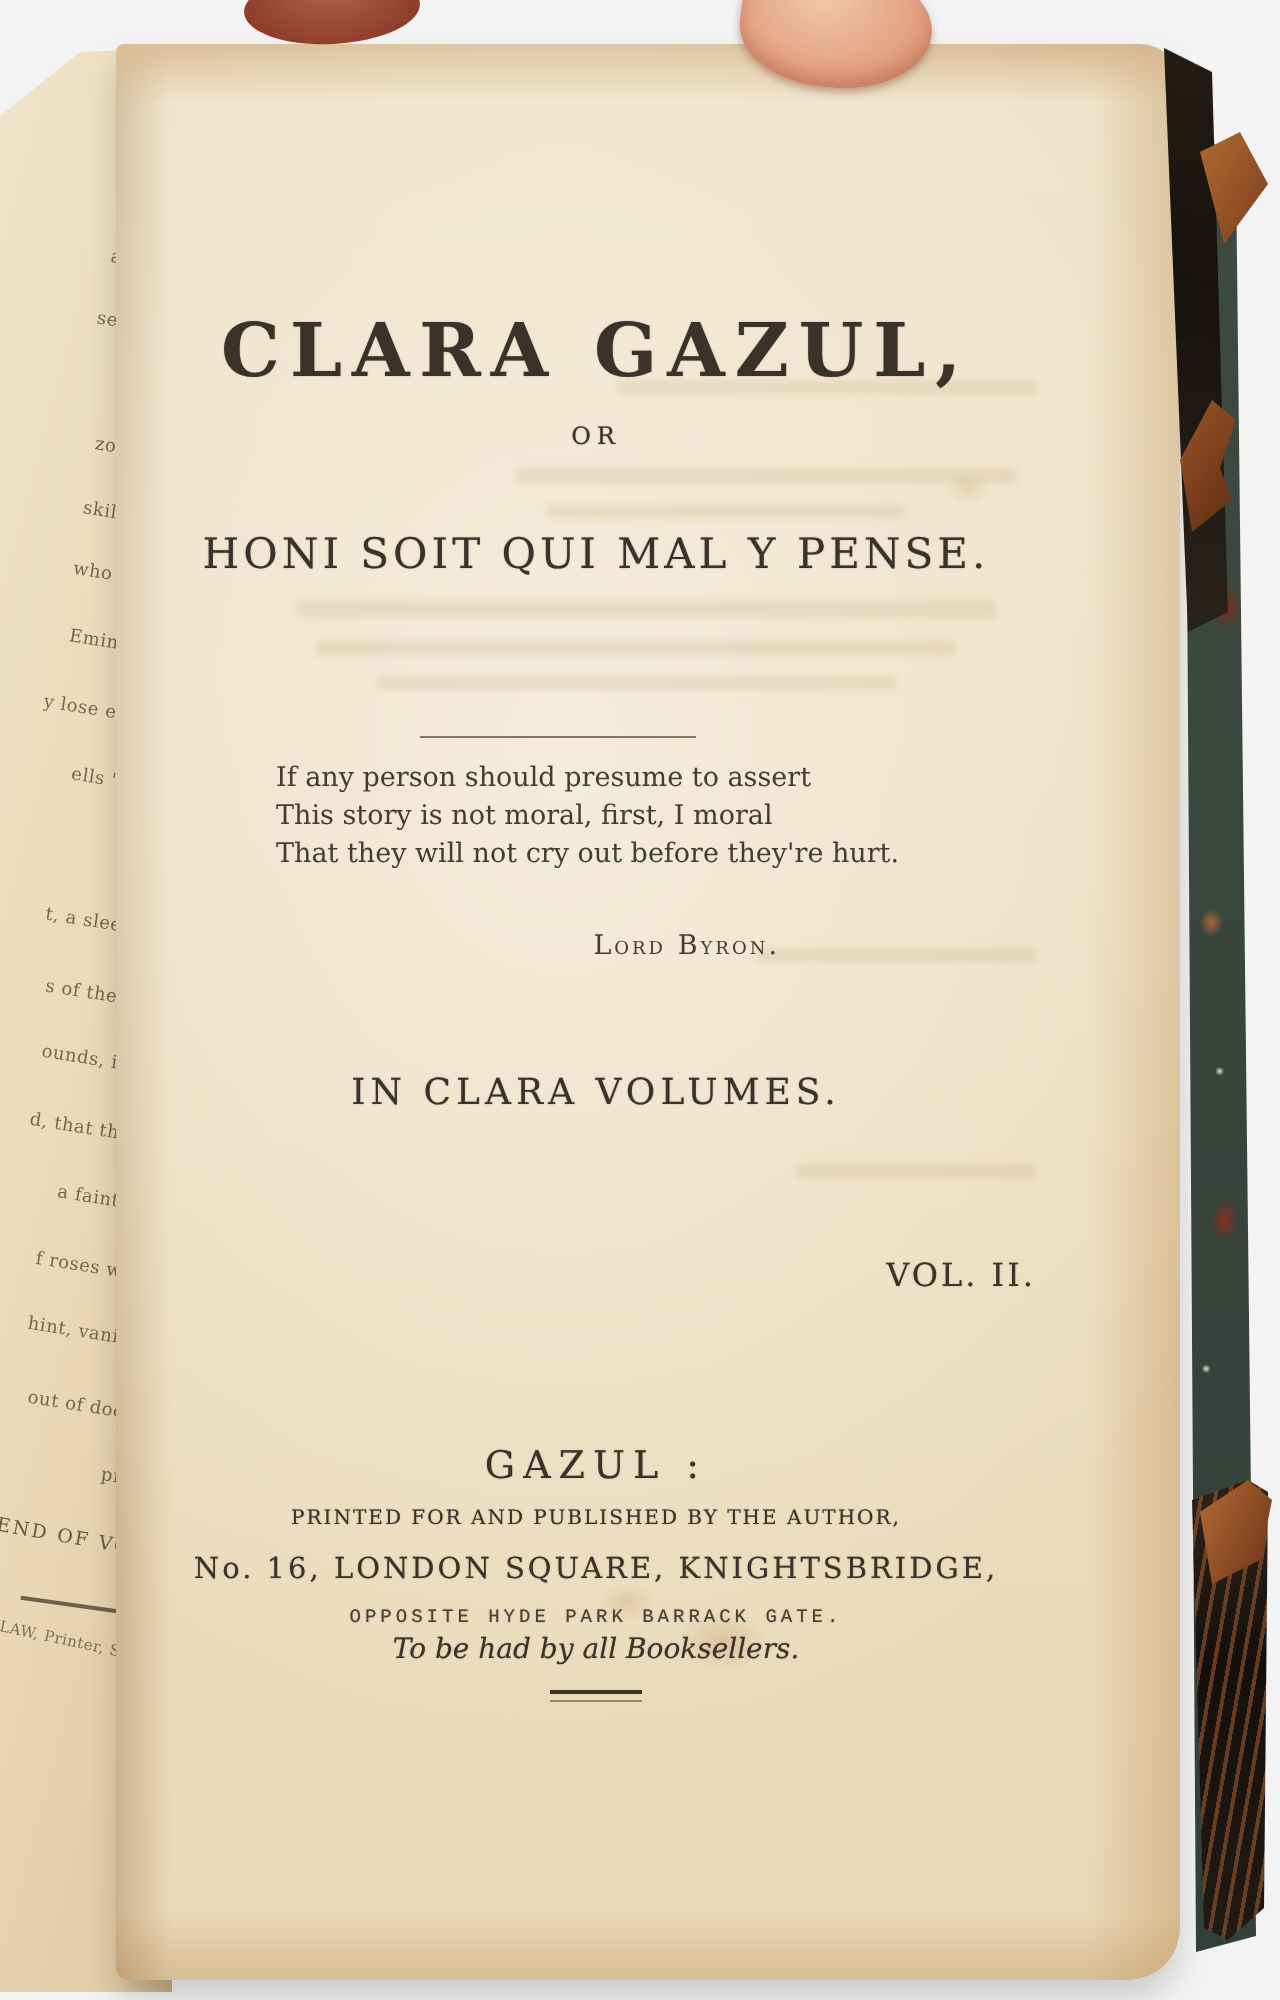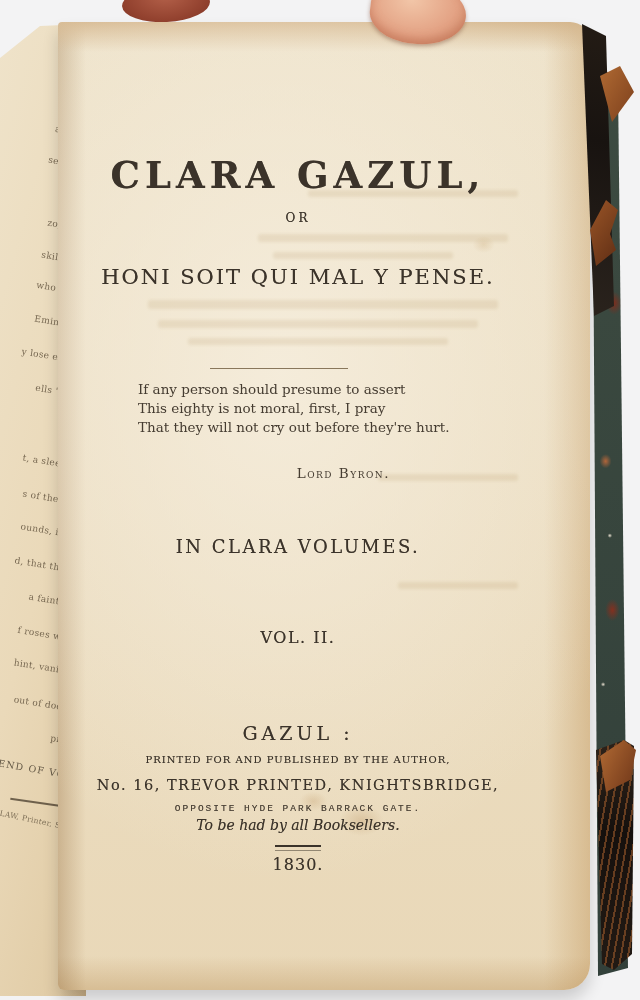--- a/index.html
+++ b/index.html
@@ -58,21 +58,21 @@
   .book-title{top:104px;font-size:37px;font-weight:bold;letter-spacing:5px;margin-top:27px;}
   .or-line{top:189px;font-size:12px;letter-spacing:3px;}
   .subtitle{top:243px;font-size:21px;letter-spacing:2px;}
   .epi-rule{position:absolute;left:132px;top:346px;width:138px;height:0;
             border-top:1px solid rgba(110,90,60,.8);}
   .epigraph{position:absolute;left:60px;top:358px;width:320px;text-align:left;
             font-size:13.5px;line-height:19px;color:#453c31;}
   .epi-attr{position:absolute;left:60px;top:418px;width:252px;text-align:right;
             font-variant:small-caps;letter-spacing:1.5px;font-size:13.5px;color:#453c31;margin-top:25px;}
   .volumes{top:514px;font-size:18px;letter-spacing:2.5px;}
-  .vol-no{top:606px;font-size:16px;letter-spacing:1.5px;}
+  .vol-no{top:606px;font-size:16px;letter-spacing:1.5px;text-align:right;}
   .city{top:700px;font-size:19px;letter-spacing:4px;}
   .publisher{top:732px;font-size:10px;letter-spacing:1px;}
   .address{top:755px;font-size:14.5px;letter-spacing:1.5px;}
   .address2{top:781px;font-size:9.5px;letter-spacing:2px;color:#4a4136;font-family:Liberation Mono, monospace;}
   .avail{top:795px;font-size:14px;font-style:italic;}
   .year-rule{position:absolute;left:197px;top:823px;width:46px;height:3px;
              border-top:2px solid #3b332a;border-bottom:1px solid rgba(59,51,42,.5);}
   .year{top:833px;font-size:16px;letter-spacing:1px;}
 
   
@@ -183,35 +183,34 @@
     <div class="ghost" style="left:340px;top:560px;width:120px;height:7px"></div>
 
     <div class="tcol">
       <div class="tc book-title">CLARA GAZUL,</div>
       <div class="tc subtitle">HONI SOIT QUI MAL Y PENSE.</div>
       <div class="tc or-line">OR</div>
 
       <div class="epi-rule"></div>
       <div class="epigraph">
         <div>If any person should presume to assert</div>
-        <div>This eighty is not moral, first, I pray</div>
+        <div>This story is not moral, first, I moral</div>
         <div>That they will not cry out before they're hurt.</div>
       </div>
       <div class="epi-attr">Lord Byron.</div>
 
       <div class="tc volumes">IN CLARA VOLUMES.</div>
       <div class="tc vol-no">VOL. II.</div>
 
       <div class="tc city">GAZUL :</div>
       <div class="tc publisher">PRINTED FOR AND PUBLISHED BY THE AUTHOR,</div>
-      <div class="tc address">No. 16, TREVOR PRINTED, KNIGHTSBRIDGE,</div>
+      <div class="tc address">No. 16, LONDON SQUARE, KNIGHTSBRIDGE,</div>
       <div class="tc address2">OPPOSITE HYDE PARK BARRACK GATE.</div>
       <div class="tc avail">To be had by all Booksellers.</div>
       <div class="year-rule"></div>
-      <div class="tc year">1830.</div>
     </div>
   </div>
 
   <div class="fore-edge"></div>
   <div class="marble"></div>
   <div class="cover-top"></div>
   <div class="cover-top-leather"></div>
   <div class="leather-tear"></div>
   <div class="cover-bottom"></div>
   <div class="cover-bottom-leather"></div>

